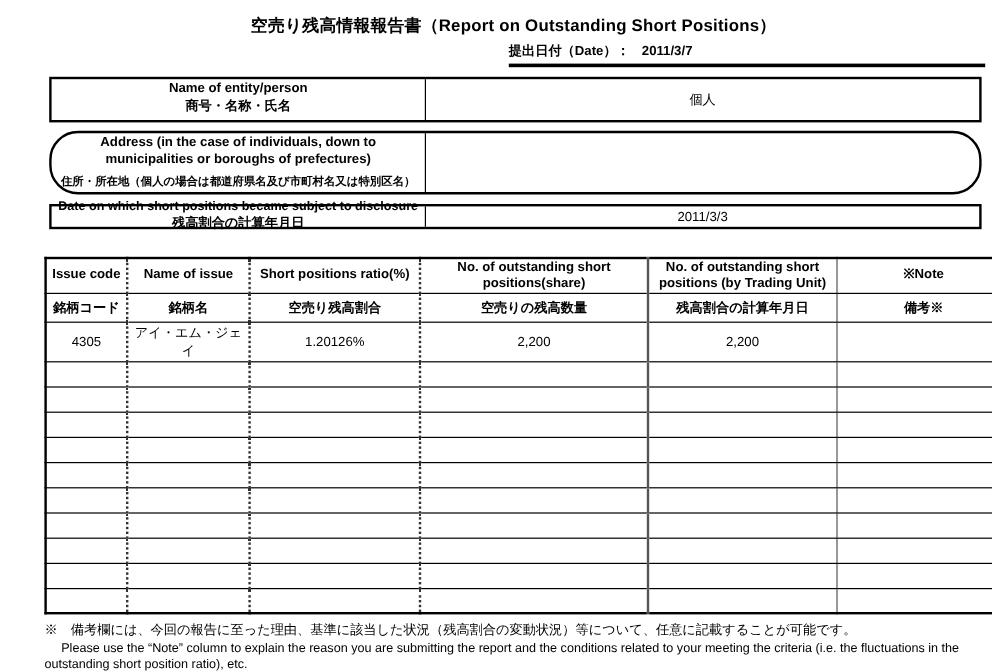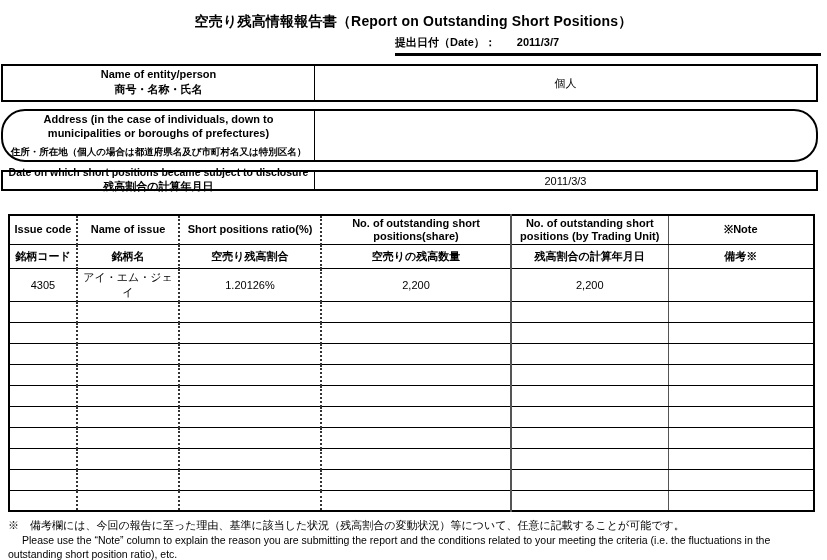--- a/index.html
+++ b/index.html
@@ -1,34 +1,34 @@
 <!DOCTYPE html>
 <html><head>
 <meta charset="utf-8">
 <style>
   * { margin:0; padding:0; box-sizing:border-box; }
   html,body { background:#fff; }
   #page {
     position:relative; width:827px; height:560px; background:#ffffff;
-    font-family:"Liberation Sans", sans-serif; color:#000;
+    font-family:"Liberation Sans", sans-serif; color:#000;padding-left:29px;
   }
   .title {
     padding-top:13px; text-align:center;
     font-size:14px; font-weight:bold; letter-spacing:0.2px;
   }
   .date-wrap {
     margin:4px 6px 0 395px;
     border-bottom:3px solid #000;
     padding-bottom:3px;
     font-size:11px; font-weight:600;
   }
-  .date-wrap .date-value { margin-left:21px; }
+  .date-wrap .date-value { margin-left:10px; }
 
   .info-box {
-    display:flex; margin-left:1px; margin-right:9px;
+    display:flex; margin-left:12px; margin-right:9px;
     border:2px solid #000; background:#fff;
   }
   .info-box .label-cell {
     width:312px; border-right:1px solid #000;
     display:flex; flex-direction:column; justify-content:center;
     text-align:center; padding:2px 4px;
   }
   .info-box .value-cell {
     flex:1; display:flex; align-items:center; justify-content:center;
     font-size:11px;

